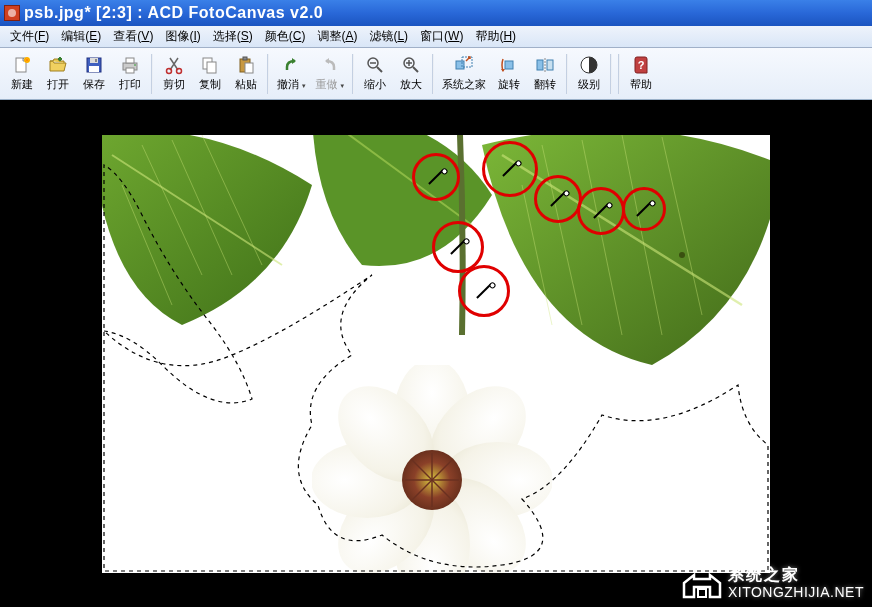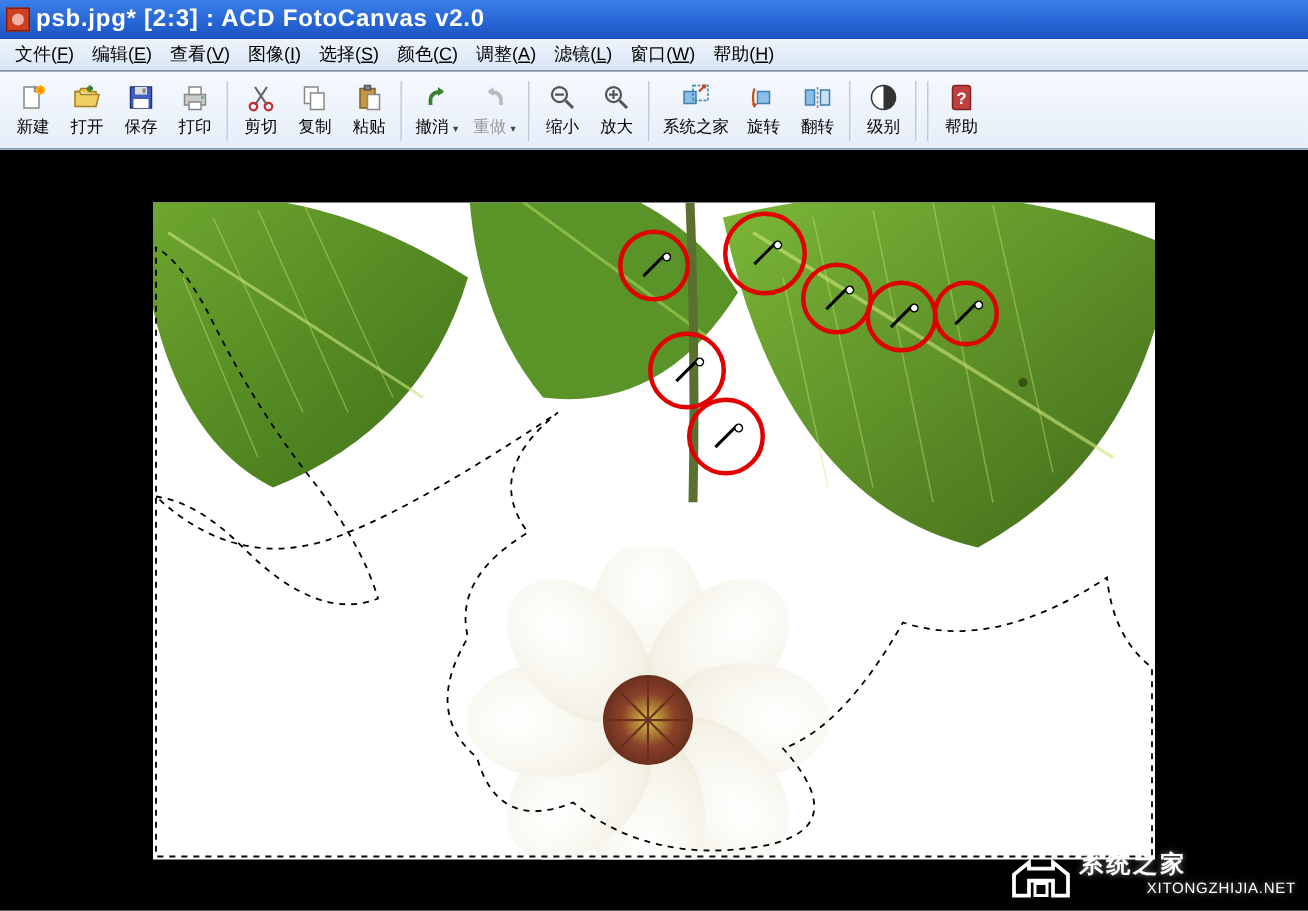--- a/index.html
+++ b/index.html
@@ -77,21 +77,21 @@
 
 .watermark {
   position: absolute; right: 8px; bottom: 6px; color: #fff; display: flex; align-items: center;
   font-size: 12px; text-shadow: 0 0 4px rgba(255,255,255,0.5);
 }
 .watermark-logo {
   width: 42px; height: 36px; margin-right: 6px;
 }
 .watermark-text { display: flex; flex-direction: column; line-height: 1.2; }
 .watermark-cn { font-size: 16px; font-weight: bold; letter-spacing: 2px; }
-.watermark-url { font-size: 10px; letter-spacing: 0.5px; margin-left: 45px; }
+.watermark-url { font-size: 14px; letter-spacing: 0.5px; }
 </style>
 </head>
 <body>
 
 <div class="titlebar">
   <span class="titlebar-icon">
     <svg viewBox="0 0 10 10">
         <circle cx="5" cy="5" r="4" fill="#fff" opacity="0.6"></circle>
       </svg>
   </span>

